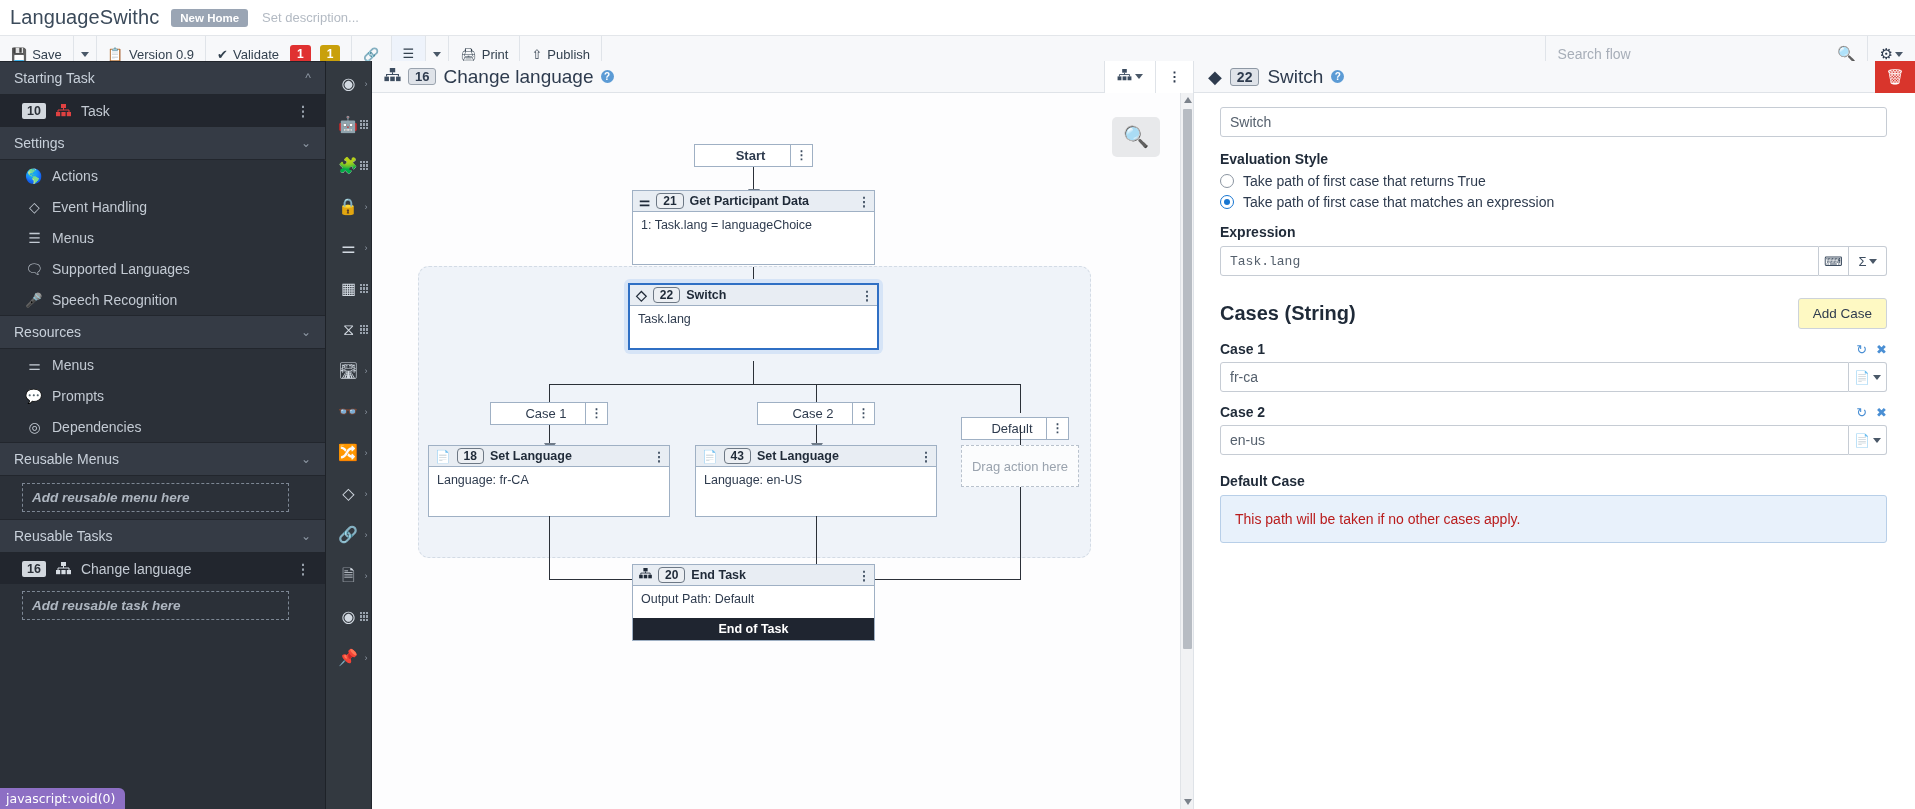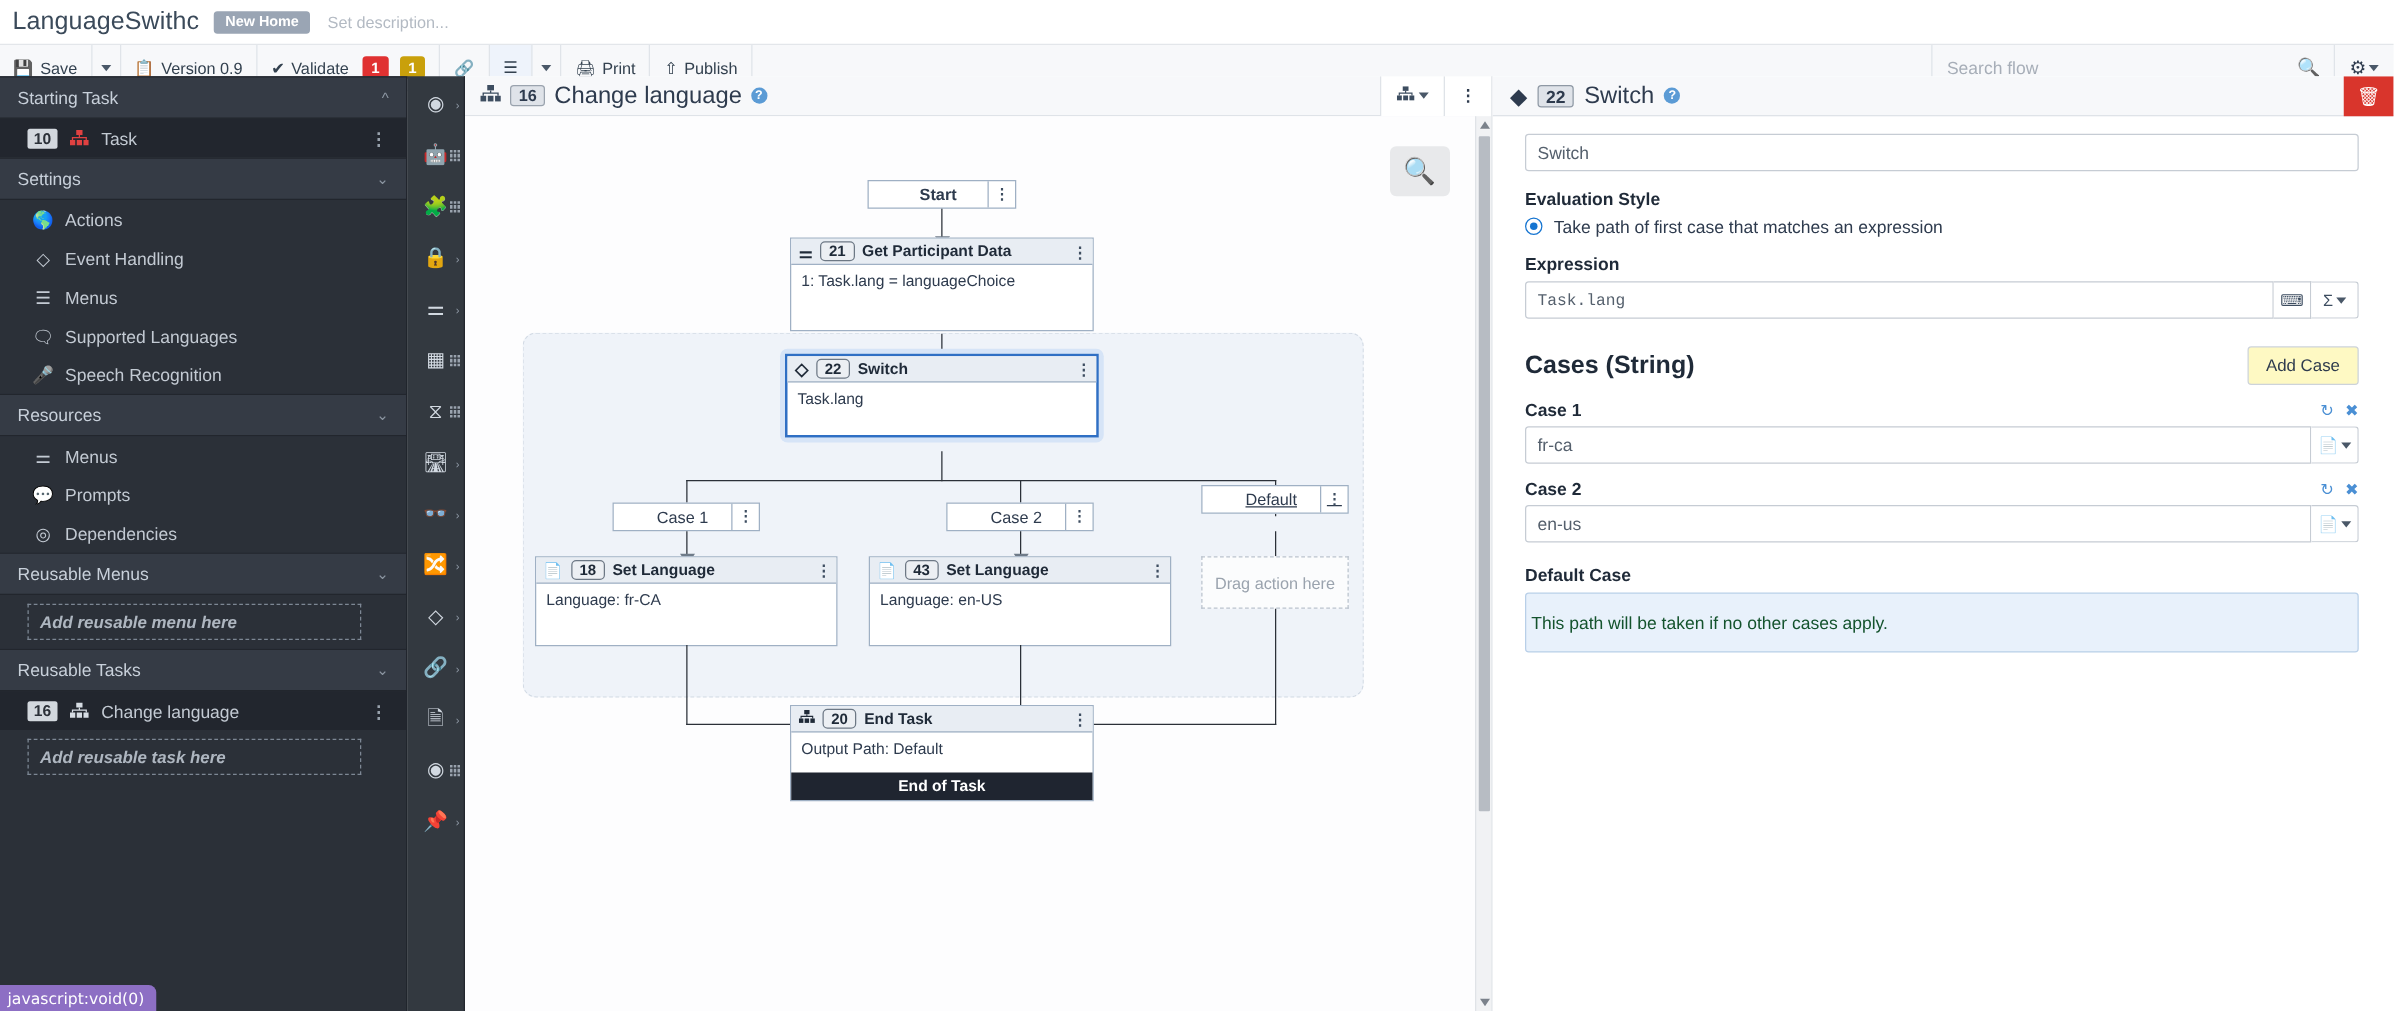--- a/index.html
+++ b/index.html
@@ -261,21 +261,21 @@
     margin-left: auto; background: #fef9c3; border: 1px solid #cdd3da;
     border-radius: 3px; font-size: 13.5px; color: #2e3b4e; padding: 7px 14px;
   }
   .case-label-row { display: flex; align-items: center; margin: 12px 0 5px; }
   .case-label-row .t { font-size: 14px; font-weight: bold; color: #1f2a38; }
   .case-icons { margin-left: auto; display: flex; gap: 9px; color: #4a8fd4; font-size: 13px; }
   .case-input-row { display: flex; align-items: stretch; }
   .case-input-row .txt-input { flex: 1; border-radius: 3px 0 0 3px; }
   .default-box {
     border: 1px solid #b8cfe8; background: #e8f1fb; border-radius: 3px;
-    padding: 15px 4px; font-size: 14px; color: #14532d; margin-top: 6px;
+    padding: 15px 14px; font-size: 14px; color: #b91c1c; margin-top: 6px;
   }
 </style>
 </head>
 <body>
 
 <div id="app">
 
   <div class="titlebar">
     <span class="app-title">LanguageSwithc</span>
     <span class="badge-newhome">New Home</span>
@@ -625,21 +625,21 @@
 
       <div class="node" style="left:385px;top:309px;width:118px;">
         <div class="pill">
           <span class="lbl" style="font-weight:normal;">Case 2</span>
           <span class="kebab">⋮</span>
         </div>
       </div>
       <div class="conn" style="left:444px;top:332px;width:1px;height:20px;"></div>
       <div class="arrow-head" style="left:438.5px;top:350px;"></div>
 
-      <div class="node" style="left:589px;top:295px;width:118px;text-decoration:underline;">
+      <div class="node" style="left:589px;top:324px;width:108px;">
         <div class="pill">
           <span class="lbl" style="font-weight:normal;">Default</span>
           <span class="kebab">⋮</span>
         </div>
       </div>
       <div class="conn" style="left:648px;top:332px;width:1px;height:20px;"></div>
 
       <div class="node" style="left:56px;top:352px;width:242px;">
         <div class="box">
           <div class="box-hdr">
@@ -713,20 +713,24 @@
       <div class="rp-del">
         <span>🗑</span>
       </div>
     </div>
 
     <div class="rp-body">
       <input class="txt-input" value="Switch" style="">
 
       <div class="fld-label">Evaluation Style</div>
       <div class="radio-row">
+        <span class="radio"></span>
+        <span>Take path of first case that returns True</span>
+      </div>
+      <div class="radio-row">
         <span class="radio on"></span>
         <span>Take path of first case that matches an expression</span>
       </div>
 
       <div class="fld-label">Expression</div>
       <div class="expr-row">
         <input class="txt-input" value="Task.lang" style="">
         <div class="mini-btn">
           <span>⌨</span>
         </div>

